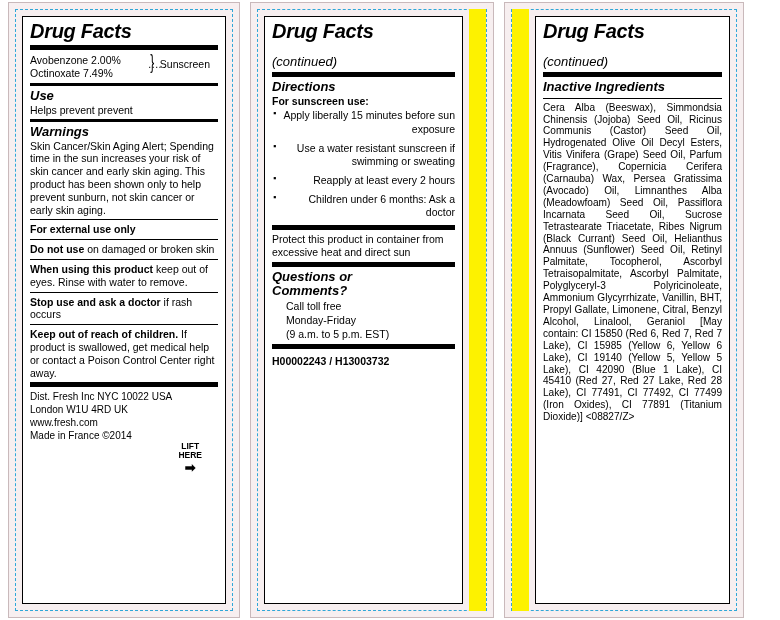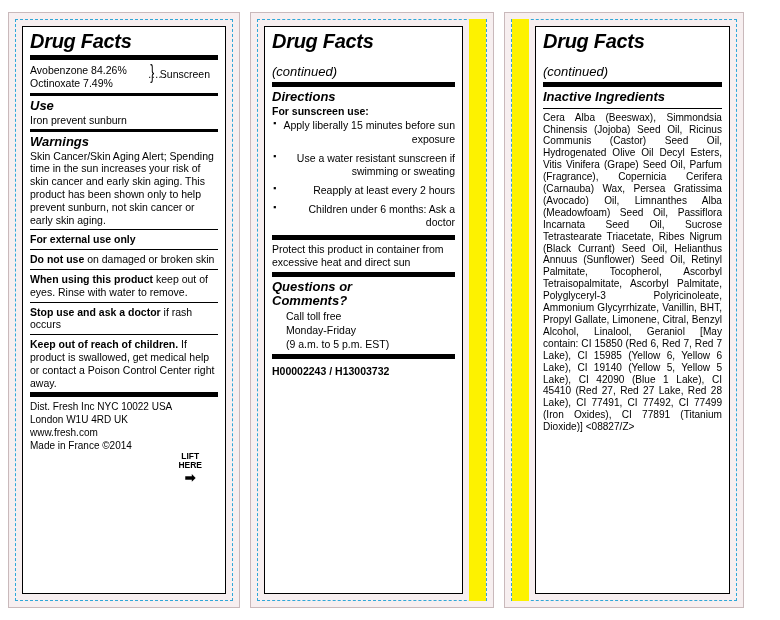--- a/index.html
+++ b/index.html
@@ -13,21 +13,21 @@
     font-family: "Liberation Sans", sans-serif;
     color: #000;
     overflow: hidden;
   }
   .page {
     position: relative;
     width: 780px;
     height: 620px;
     display: flex;
     gap: 10px;
-    padding: 12px 8px;
+    padding: 2px 8px;
     box-sizing: border-box;
   }
 
   
   .panel {
     position: relative;
     background: #f7eff0;
     border: 1px solid #c9b9bb;
     box-sizing: border-box;
   }
@@ -215,31 +215,31 @@
 
   <div class="panel panel-1">
     <div class="dashed"></div>
     <div class="inner inner-1">
       <div class="content">
         <div class="df-title">Drug Facts</div>
         <div class="rule-thick"></div>
 
 
         <div class="ai-wrap">
-          <div class="ai-row">Avobenzone 84.26%</div>
+          <div class="ai-row">Avobenzone 2.00%</div>
           <div class="ai-row">Octinoxate 7.49%</div>
           <div class="brace">}</div>
           <div class="dots">....</div>
           <div class="purpose-txt">Sunscreen</div>
         </div>
 
         <div class="rule-med"></div>
 
         <div class="sec-hdr">Use</div>
-        <div class="body">Iron prevent sunburn</div>
+        <div class="body">Helps prevent prevent</div>
 
         <div class="rule-med"></div>
 
         <div class="sec-hdr">Warnings</div>
         <div class="body">Skin Cancer/Skin Aging Alert; Spending time in the sun increases your risk of skin cancer and early skin aging. This product has been shown only to help prevent sunburn, not skin cancer or early skin aging.</div>
 
         <div class="rule-thin"></div>
 
         <div class="body bold">For external use only</div>
 

